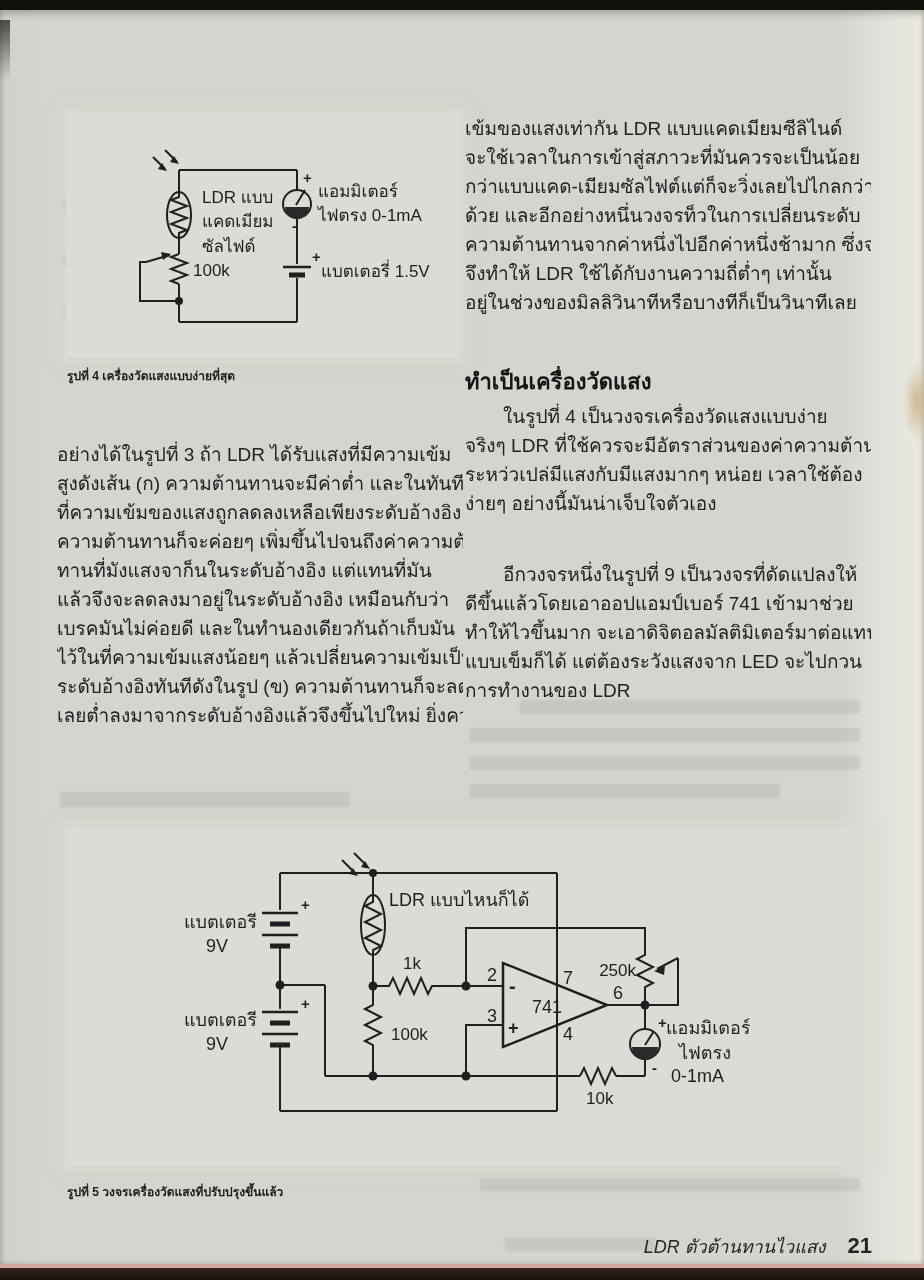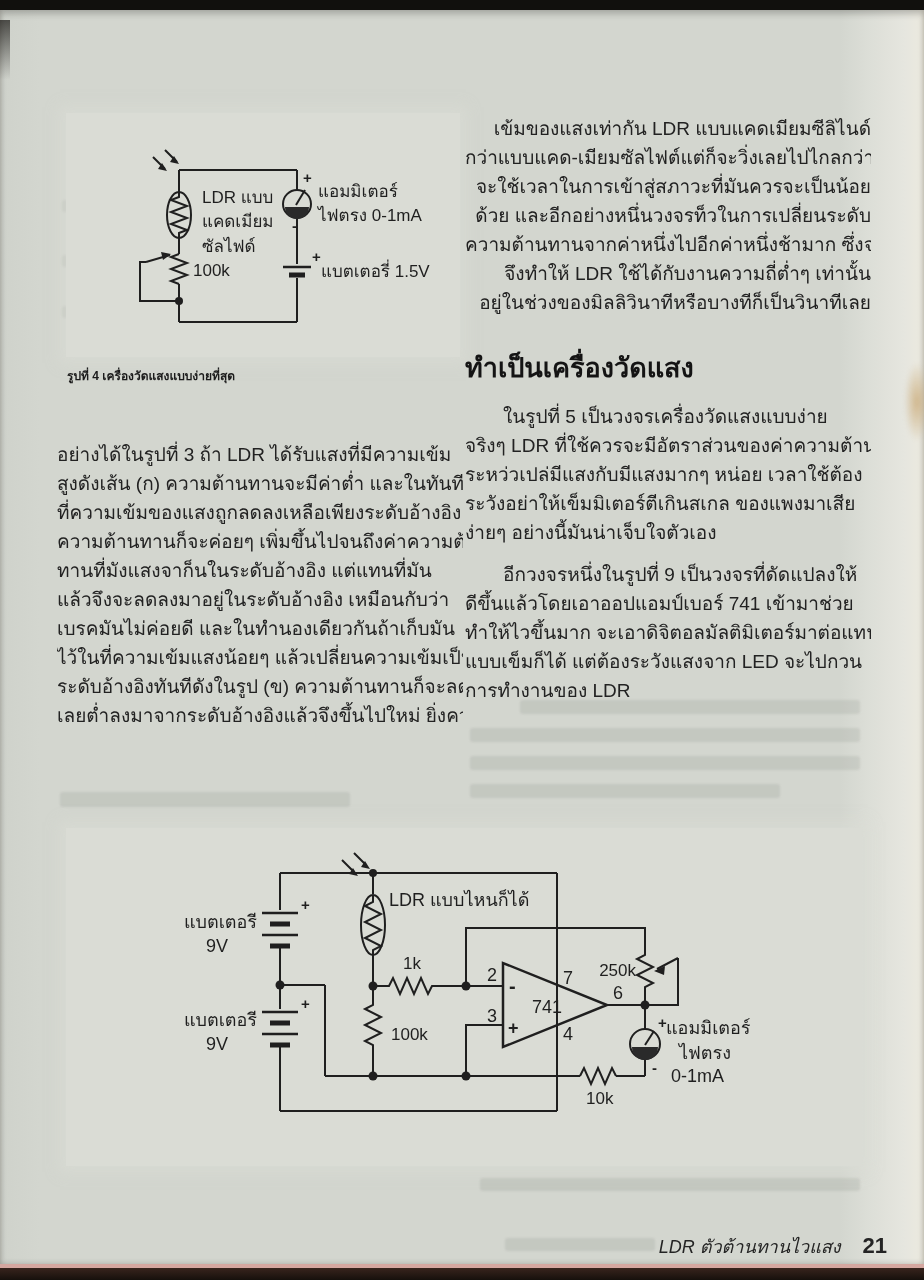--- a/index.html
+++ b/index.html
@@ -25,26 +25,26 @@
   #figbox5{left:66px;top:818px;width:796px;height:338px;}
 
   .caption{position:absolute;font-weight:bold;color:#1b1b1b;font-size:12px;white-space:nowrap;}
   #caption4{left:67px;top:356px;}
   #caption5{left:67px;top:1172px;}
 
   .col{position:absolute;width:406px;color:#222;font-size:19px;overflow:hidden;}
   .tline{height:29px;line-height:29px;white-space:nowrap;}
   .indent{text-indent:38px;}
   #col-left{left:57px;top:430px;height:322px;}
-  #rc-para1{left:465px;top:104px;height:205px;text-align:right;}
-  #rc-heading{position:absolute;left:465px;top:336px;font-size:27px;font-weight:bold;color:#141414;white-space:nowrap;}
+  #rc-para1{left:465px;top:104px;height:205px;}
+  #rc-heading{position:absolute;left:465px;top:354px;font-size:22px;font-weight:bold;color:#141414;white-space:nowrap;}
   #rc-para2{left:465px;top:392px;height:147px;}
   #rc-para3{left:465px;top:550px;height:147px;}
 
-  .footer{position:absolute;top:1222px;right:37px;color:#242424;white-space:nowrap;}
+  .footer{position:absolute;top:1222px;right:52px;color:#242424;white-space:nowrap;}
   .footer .ftitle{font-style:italic;font-size:18px;}
   .footer .fpage{font-weight:bold;font-size:22px;margin-left:22px;}
 
   svg text{fill:#1f1f1f;}
   .ghost{position:absolute;background:rgba(88,98,92,.12);border-radius:3px;filter:blur(1.2px);}
 </style>
 </head>
 <body>
 
 <div class="page">
@@ -110,33 +110,32 @@
       <div class="tline">ทานที่มังแสงจาก็นในระดับอ้างอิง แต่แทนที่มัน</div>
       <div class="tline">แล้วจึงจะลดลงมาอยู่ในระดับอ้างอิง เหมือนกับว่า</div>
       <div class="tline">เบรคมันไม่ค่อยดี และในทำนองเดียวกันถ้าเก็บมัน</div>
       <div class="tline">ไว้ในที่ความเข้มแสงน้อยๆ แล้วเปลี่ยนความเข้มเป็น</div>
       <div class="tline">ระดับอ้างอิงทันทีดังในรูป (ข) ความต้านทานก็จะลด</div>
       <div class="tline">เลยต่ำลงมาจากระดับอ้างอิงแล้วจึงขึ้นไปใหม่ ยิ่งความ</div>
     </div>
 
   <div class="col" id="rc-para1">
       <div class="tline">เข้มของแสงเท่ากัน LDR แบบแคดเมียมซีลิไนด์</div>
+      <div class="tline">จะใช้เวลาในการเข้าสู่สภาวะที่มันควรจะเป็นน้อย</div>
       <div class="tline">กว่าแบบแคด-เมียมซัลไฟต์แต่ก็จะวิ่งเลยไปไกลกว่า</div>
-      <div class="tline">จะใช้เวลาในการเข้าสู่สภาวะที่มันควรจะเป็นน้อย</div>
       <div class="tline">ด้วย และอีกอย่างหนึ่นวงจรท็วในการเปลี่ยนระดับ</div>
       <div class="tline">ความต้านทานจากค่าหนึ่งไปอีกค่าหนึ่งช้ามาก ซึ่งจะ</div>
       <div class="tline">จึงทำให้ LDR ใช้ได้กับงานความถี่ต่ำๆ เท่านั้น</div>
       <div class="tline">อยู่ในช่วงของมิลลิวินาทีหรือบางทีก็เป็นวินาทีเลย</div>
     </div>
   <div id="rc-heading">ทำเป็นเครื่องวัดแสง</div>
   <div class="col" id="rc-para2">
-      <div class="tline indent">ในรูปที่ 5 เป็นวงจรเครื่องวัดแสงแบบง่าย</div>
+      <div class="tline indent">ในรูปที่ 4 เป็นวงจรเครื่องวัดแสงแบบง่าย</div>
       <div class="tline">จริงๆ LDR ที่ใช้ควรจะมีอัตราส่วนของค่าความต้านทาน</div>
       <div class="tline">ระหว่วเปล่มีแสงกับมีแสงมากๆ หน่อย เวลาใช้ต้อง</div>
-      <div class="tline">ระวังอย่าให้เข็มมิเตอร์ตีเกินสเกล ของแพงมาเสีย</div>
       <div class="tline">ง่ายๆ อย่างนี้มันน่าเจ็บใจตัวเอง</div>
     </div>
   <div class="col" id="rc-para3">
       <div class="tline indent">อีกวงจรหนึ่งในรูปที่ 9 เป็นวงจรที่ดัดแปลงให้</div>
       <div class="tline">ดีขึ้นแล้วโดยเอาออปแอมป์เบอร์ 741 เข้ามาช่วย</div>
       <div class="tline">ทำให้ไวขึ้นมาก จะเอาดิจิตอลมัลติมิเตอร์มาต่อแทน</div>
       <div class="tline">แบบเข็มก็ได้ แต่ต้องระวังแสงจาก LED จะไปกวน</div>
       <div class="tline">การทำงานของ LDR</div>
     </div>
 
@@ -202,20 +201,21 @@
         <text x="443" y="165" font-size="20" font-weight="bold">-</text>
         <text x="442" y="206" font-weight="bold">+</text>
         <text x="592" y="200" font-size="15" font-weight="bold">+</text>
         <text x="586" y="245" font-size="15" font-weight="bold">-</text>
         <text x="600" y="206">แอมมิเตอร์</text>
         <text x="613" y="231">ไฟตรง</text>
         <text x="605" y="254">0-1mA</text>
       </g>
     </svg>
   </div>
+  <div class="caption" id="caption5">รูปที่ 5 วงจรเครื่องวัดแสงที่ปรับปรุงขึ้นแล้ว</div>
 
   <div class="footer">
     <span class="ftitle">LDR ตัวต้านทานไวแสง</span><span class="fpage">21</span>
   </div>
 
   <div class="stain"></div>
   <div class="corner-shadow"></div>
 </div>
 
 <div class="bottom-pink"></div>

